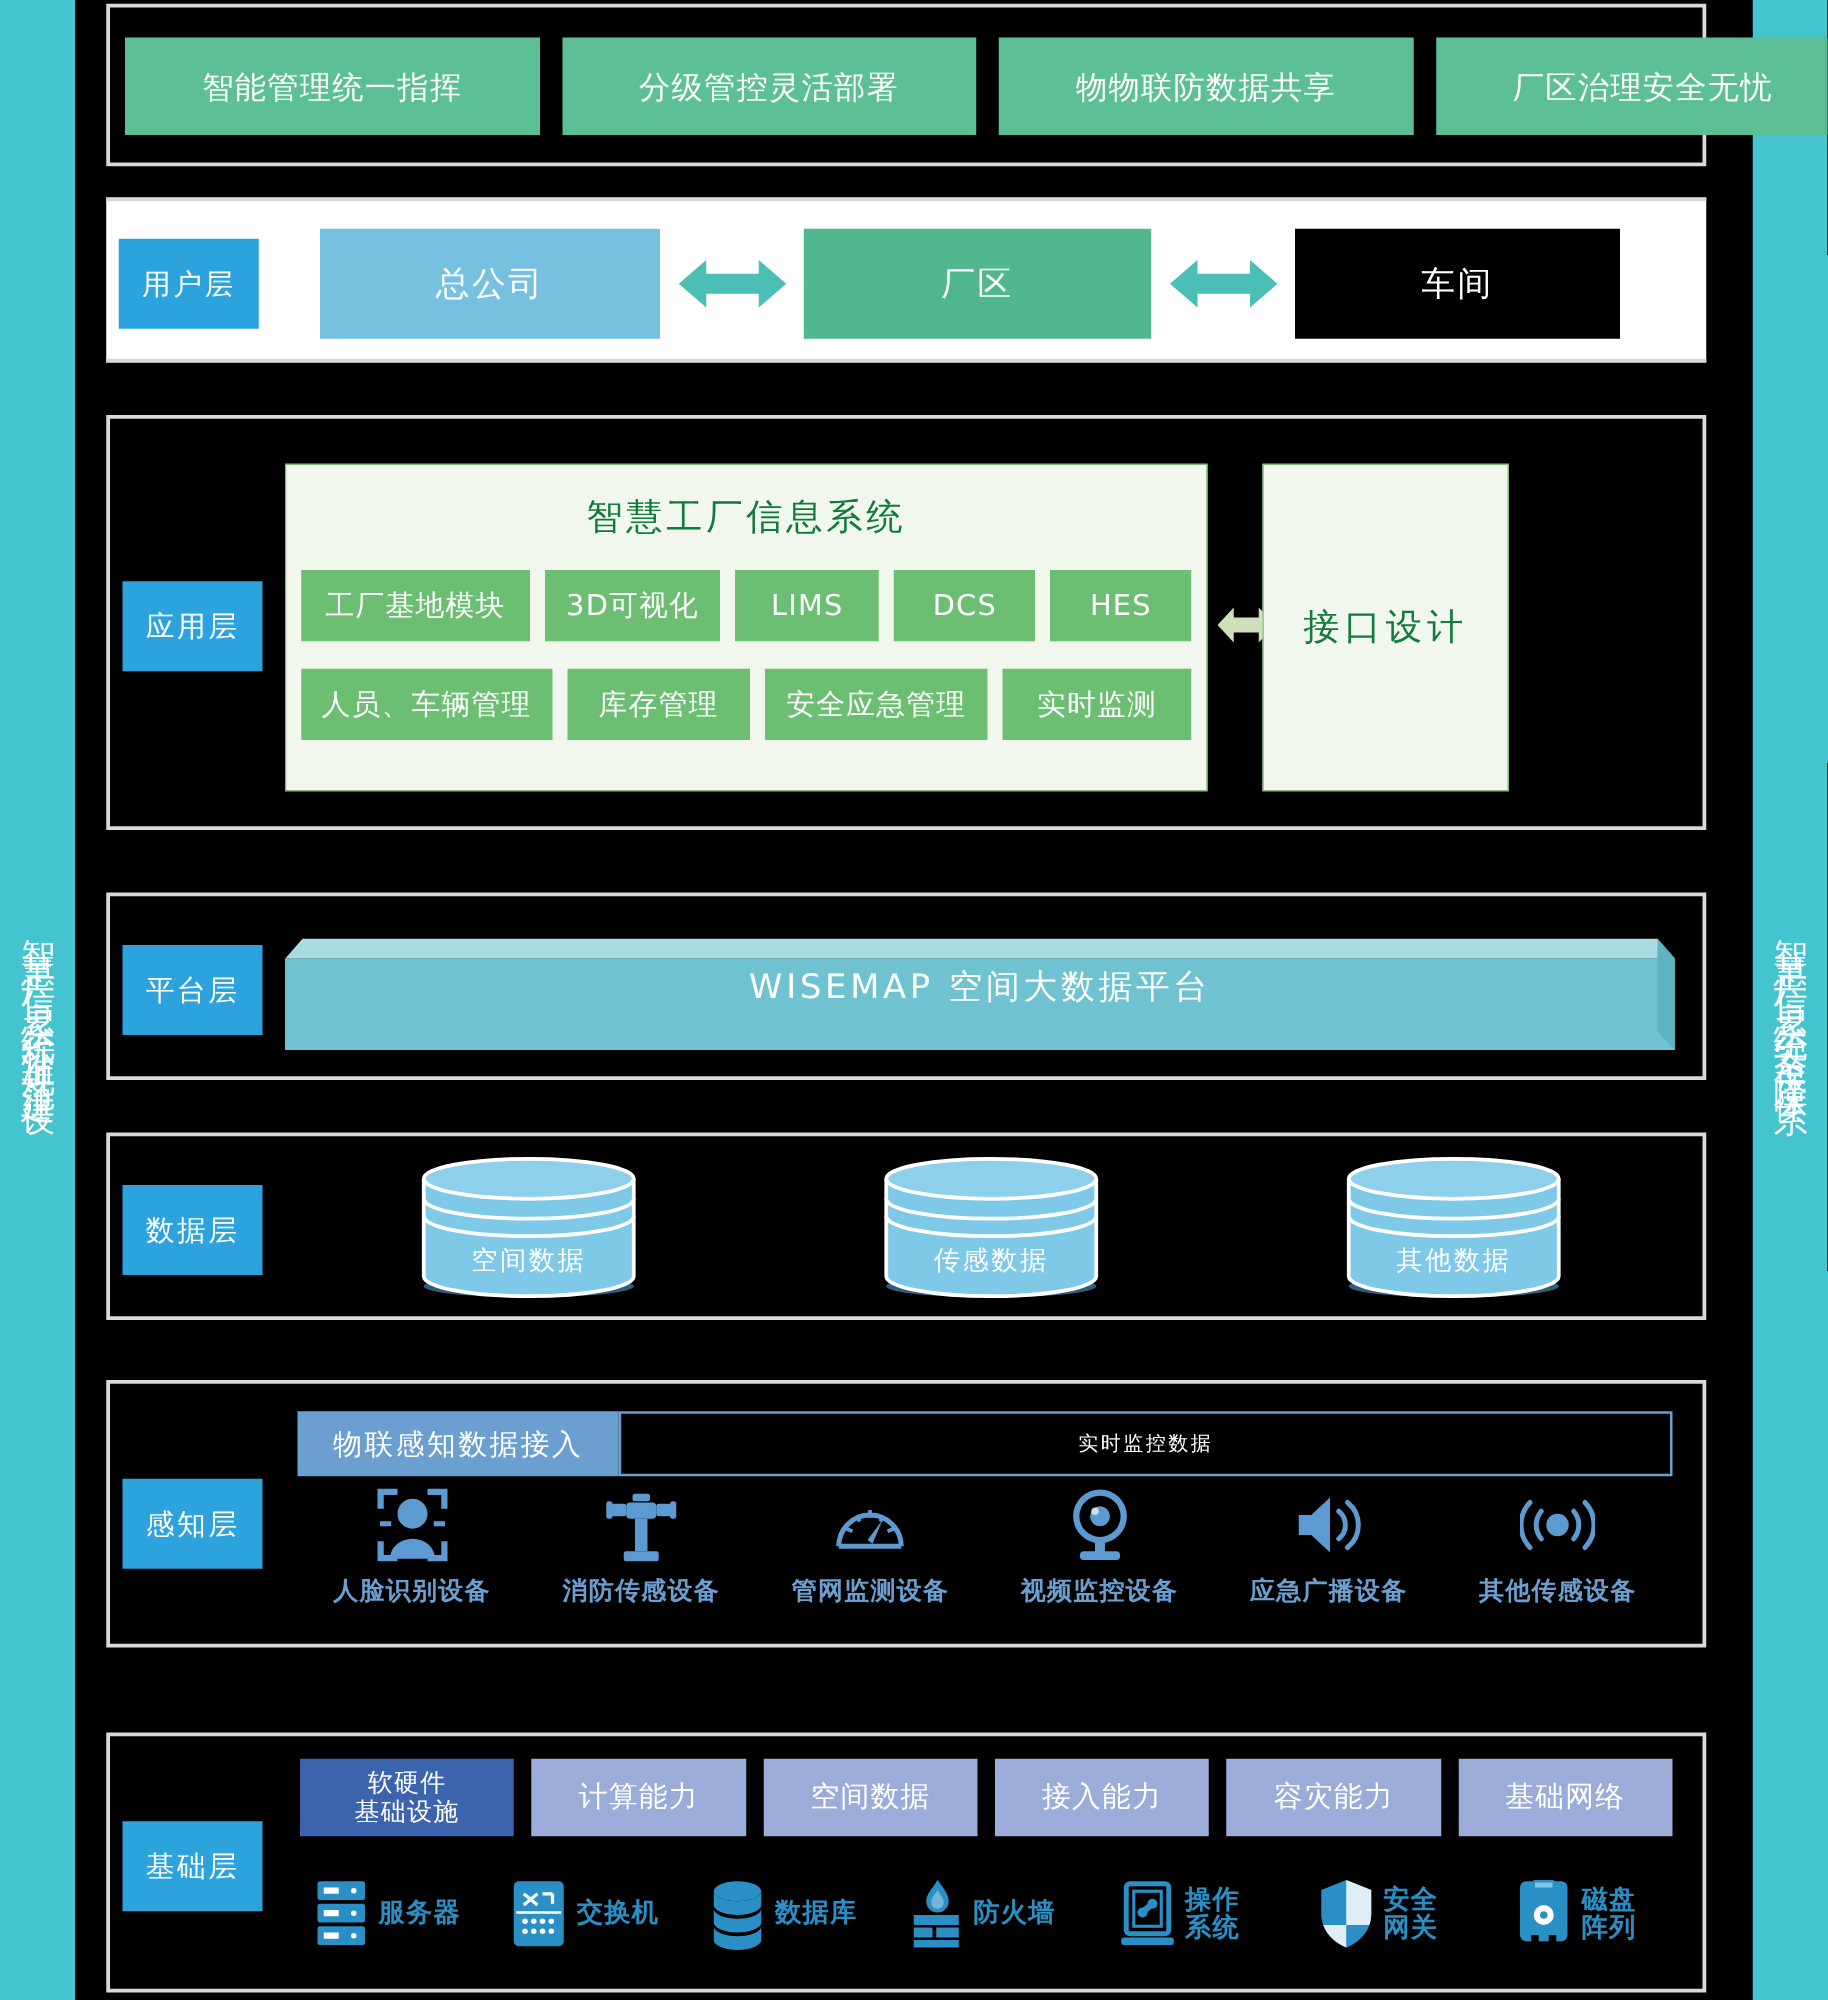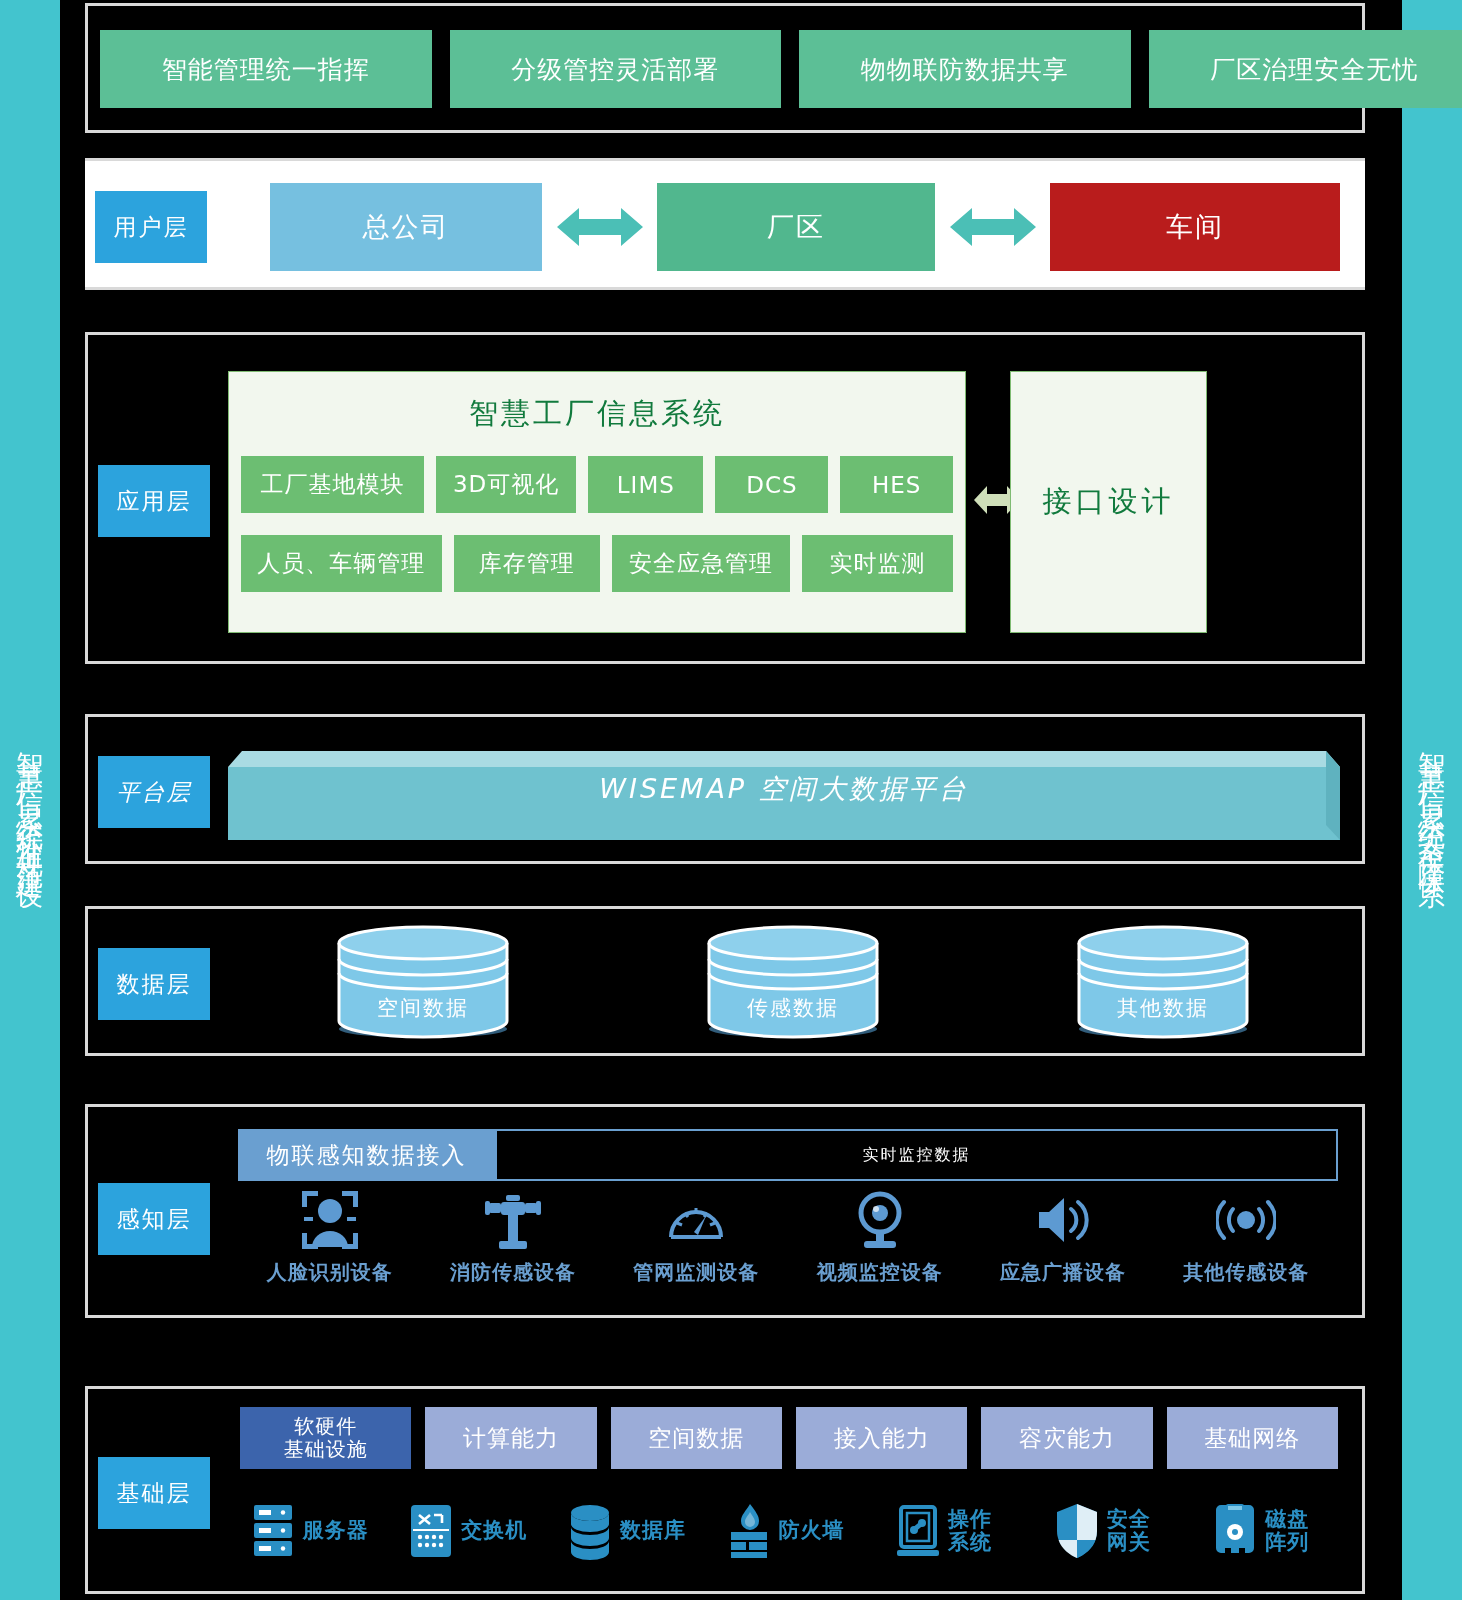--- a/index.html
+++ b/index.html
@@ -48,31 +48,31 @@
   .slogan{
     flex:1;background:#5cbf96;color:#fff;
     display:flex;align-items:center;justify-content:center;
     font-size:25px;letter-spacing:1px;
     font-family:"DejaVu Sans","Liberation Sans",sans-serif;
   }
   
   #user-layer{top:158px;height:132px;}
   #user-layer .tag{left:10px;top:30px;width:112px;height:72px;}
   .user-row{
-    position:absolute;left:185px;top:22px;width:1080px;height:88px;
+    position:absolute;left:171px;top:22px;width:1080px;height:88px;
     display:flex;align-items:center;
   }
   .ubox{
     height:88px;display:flex;align-items:center;justify-content:center;
     color:#fff;font-size:27px;letter-spacing:2px;
     font-family:"DejaVu Sans","Liberation Sans",sans-serif;
   }
   .ubox.u1{width:272px;background:#76c0e0;}
   .ubox.u2{width:278px;background:#51b78e;}
-  .ubox.u3{width:290px;background:#b91c1c;}
+  .ubox.u3{width:260px;background:#000000;}
   .dbl-arrow{width:115px;display:flex;align-items:center;justify-content:center;}
   
   #app-layer{top:332px;height:332px;}
   #app-layer .tag{left:10px;top:130px;width:112px;height:72px;}
   .sys-card{
     position:absolute;left:140px;top:36px;width:738px;height:262px;
     background:#f2f7ee;border:1px solid #7fbb72;box-sizing:border-box;
   }
   .sys-title{
     text-align:center;color:#117a3d;font-size:29px;letter-spacing:3px;
@@ -87,21 +87,21 @@
   }
   .iface-arrow{position:absolute;left:886px;top:148px;}
   .iface{
     position:absolute;left:922px;top:36px;width:197px;height:262px;
     background:#f2f7ee;border:1px solid #7fbb72;box-sizing:border-box;
     display:flex;align-items:center;justify-content:center;
     color:#117a3d;font-size:29px;letter-spacing:4px;
     font-family:"DejaVu Sans","Liberation Sans",sans-serif;
   }
   
-  #platform-layer{top:714px;height:150px;font-style:italic;}
+  #platform-layer{top:714px;height:150px;}
   #platform-layer .tag{left:10px;top:39px;width:112px;height:72px;}
   .prism{position:absolute;left:140px;top:28px;width:1112px;height:95px;}
   .prism-text{
     position:absolute;left:0;top:26px;width:1112px;text-align:center;
     color:#fff;font-size:27px;letter-spacing:3px;
     font-family:"DejaVu Sans","Liberation Sans",sans-serif;
   }
   
   #data-layer{top:906px;height:150px;}
   #data-layer .tag{left:10px;top:39px;width:112px;height:72px;}

